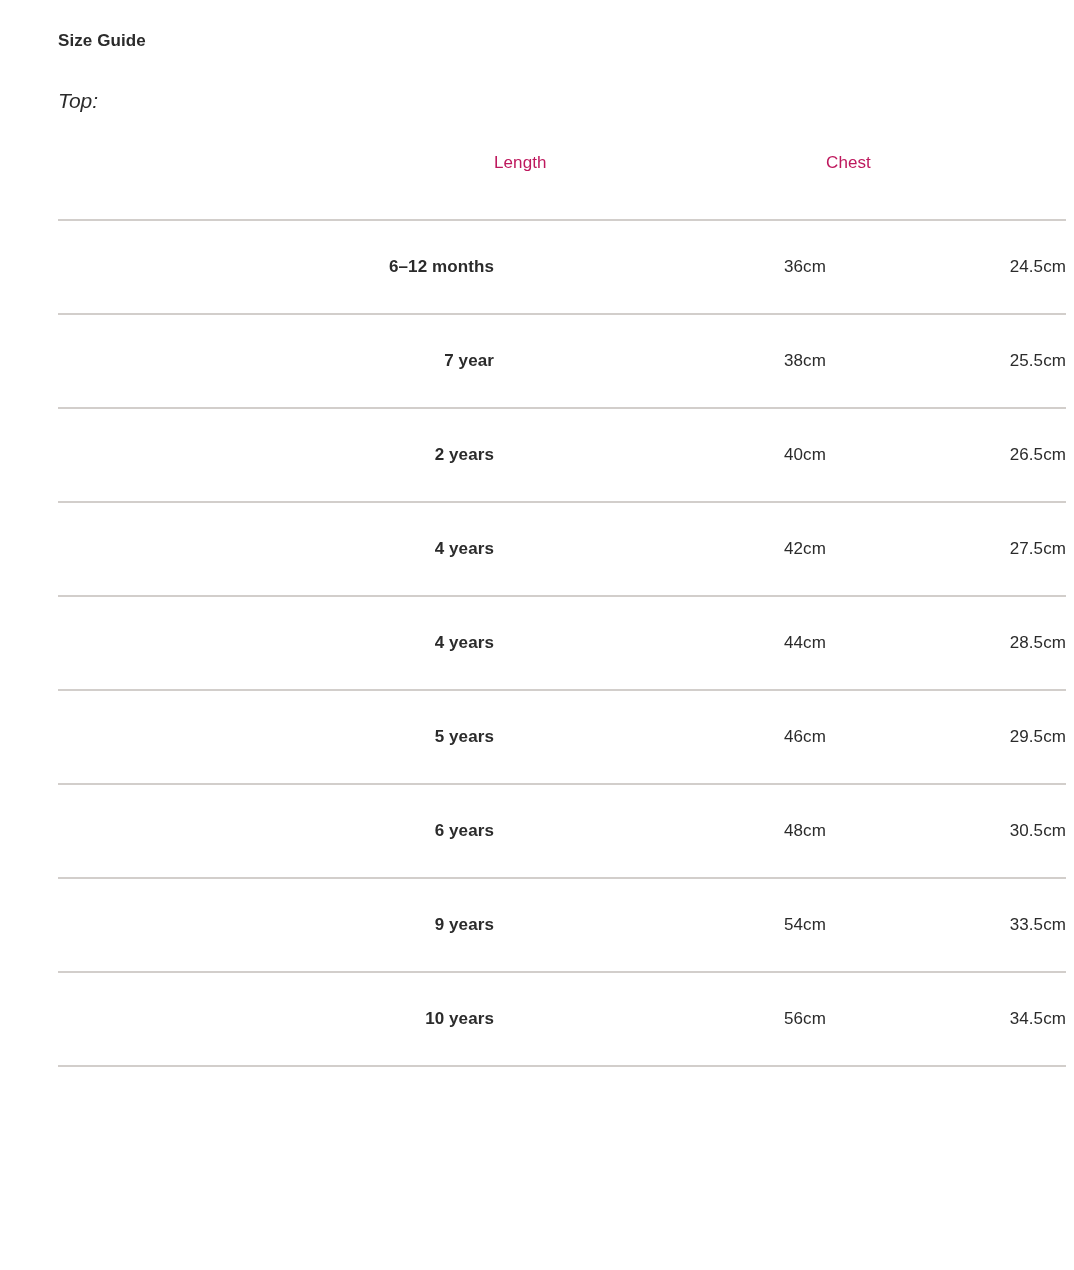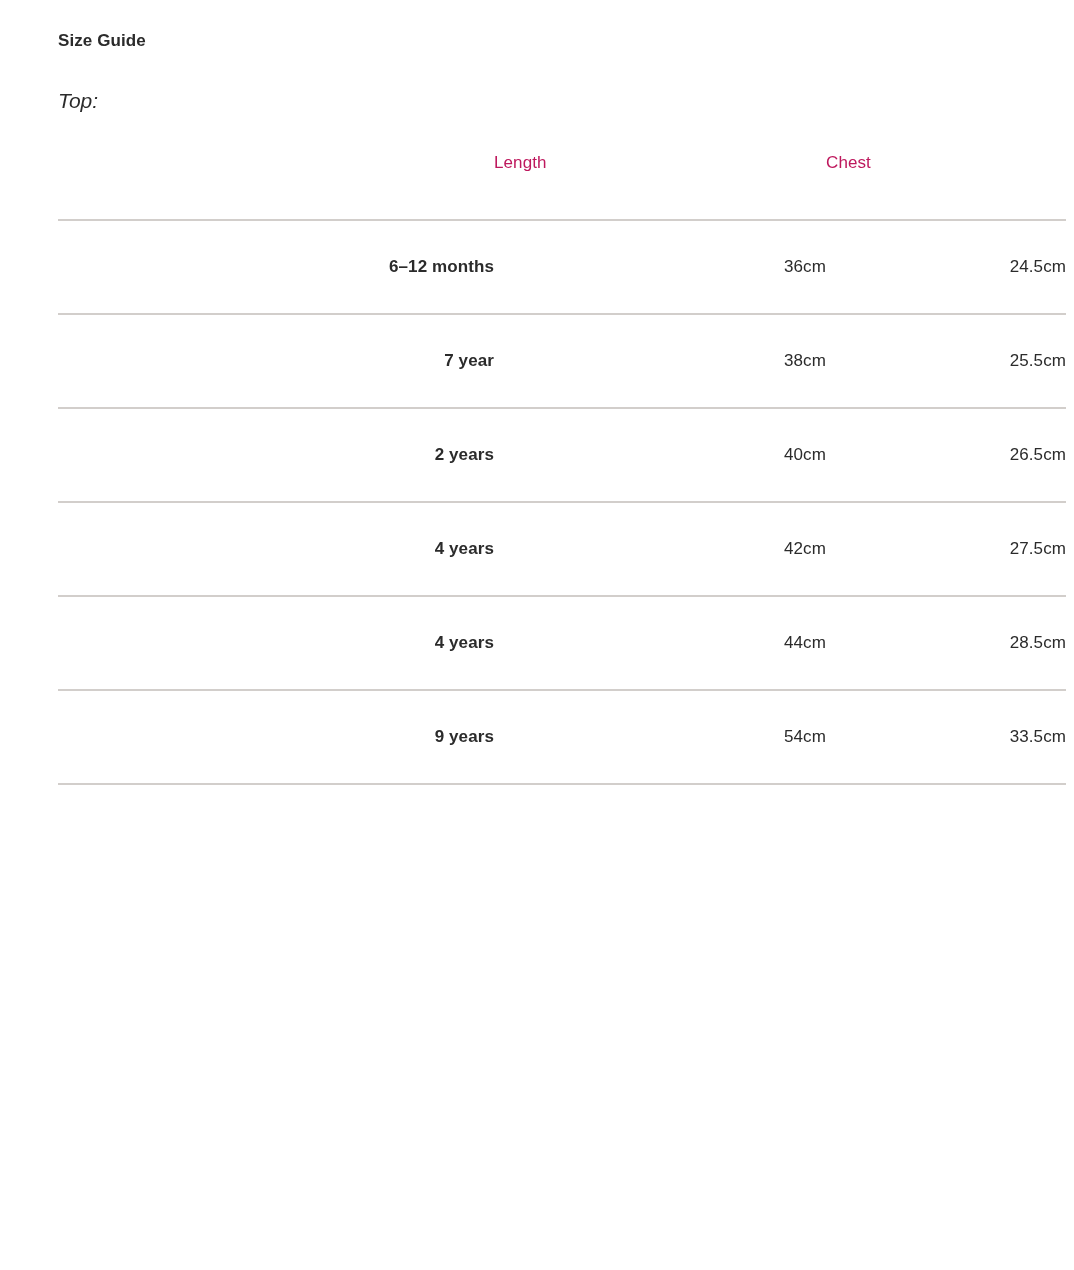--- a/index.html
+++ b/index.html
@@ -128,20 +128,35 @@
           <td class="size-cell">4 years</td>
           <td>42cm</td>
           <td>27.5cm</td>
         </tr>
         <tr>
           <td class="size-cell">4 years</td>
           <td>44cm</td>
           <td>28.5cm</td>
         </tr>
         <tr>
+          <td class="size-cell">5 years</td>
+          <td>46cm</td>
+          <td>29.5cm</td>
+        </tr>
+        <tr>
+          <td class="size-cell">6 years</td>
+          <td>48cm</td>
+          <td>30.5cm</td>
+        </tr>
+        <tr>
           <td class="size-cell">9 years</td>
           <td>54cm</td>
           <td>33.5cm</td>
+        </tr>
+        <tr>
+          <td class="size-cell">10 years</td>
+          <td>56cm</td>
+          <td>34.5cm</td>
         </tr>
       </tbody>
   </table>
 
 </div>
 
 </body></html>

